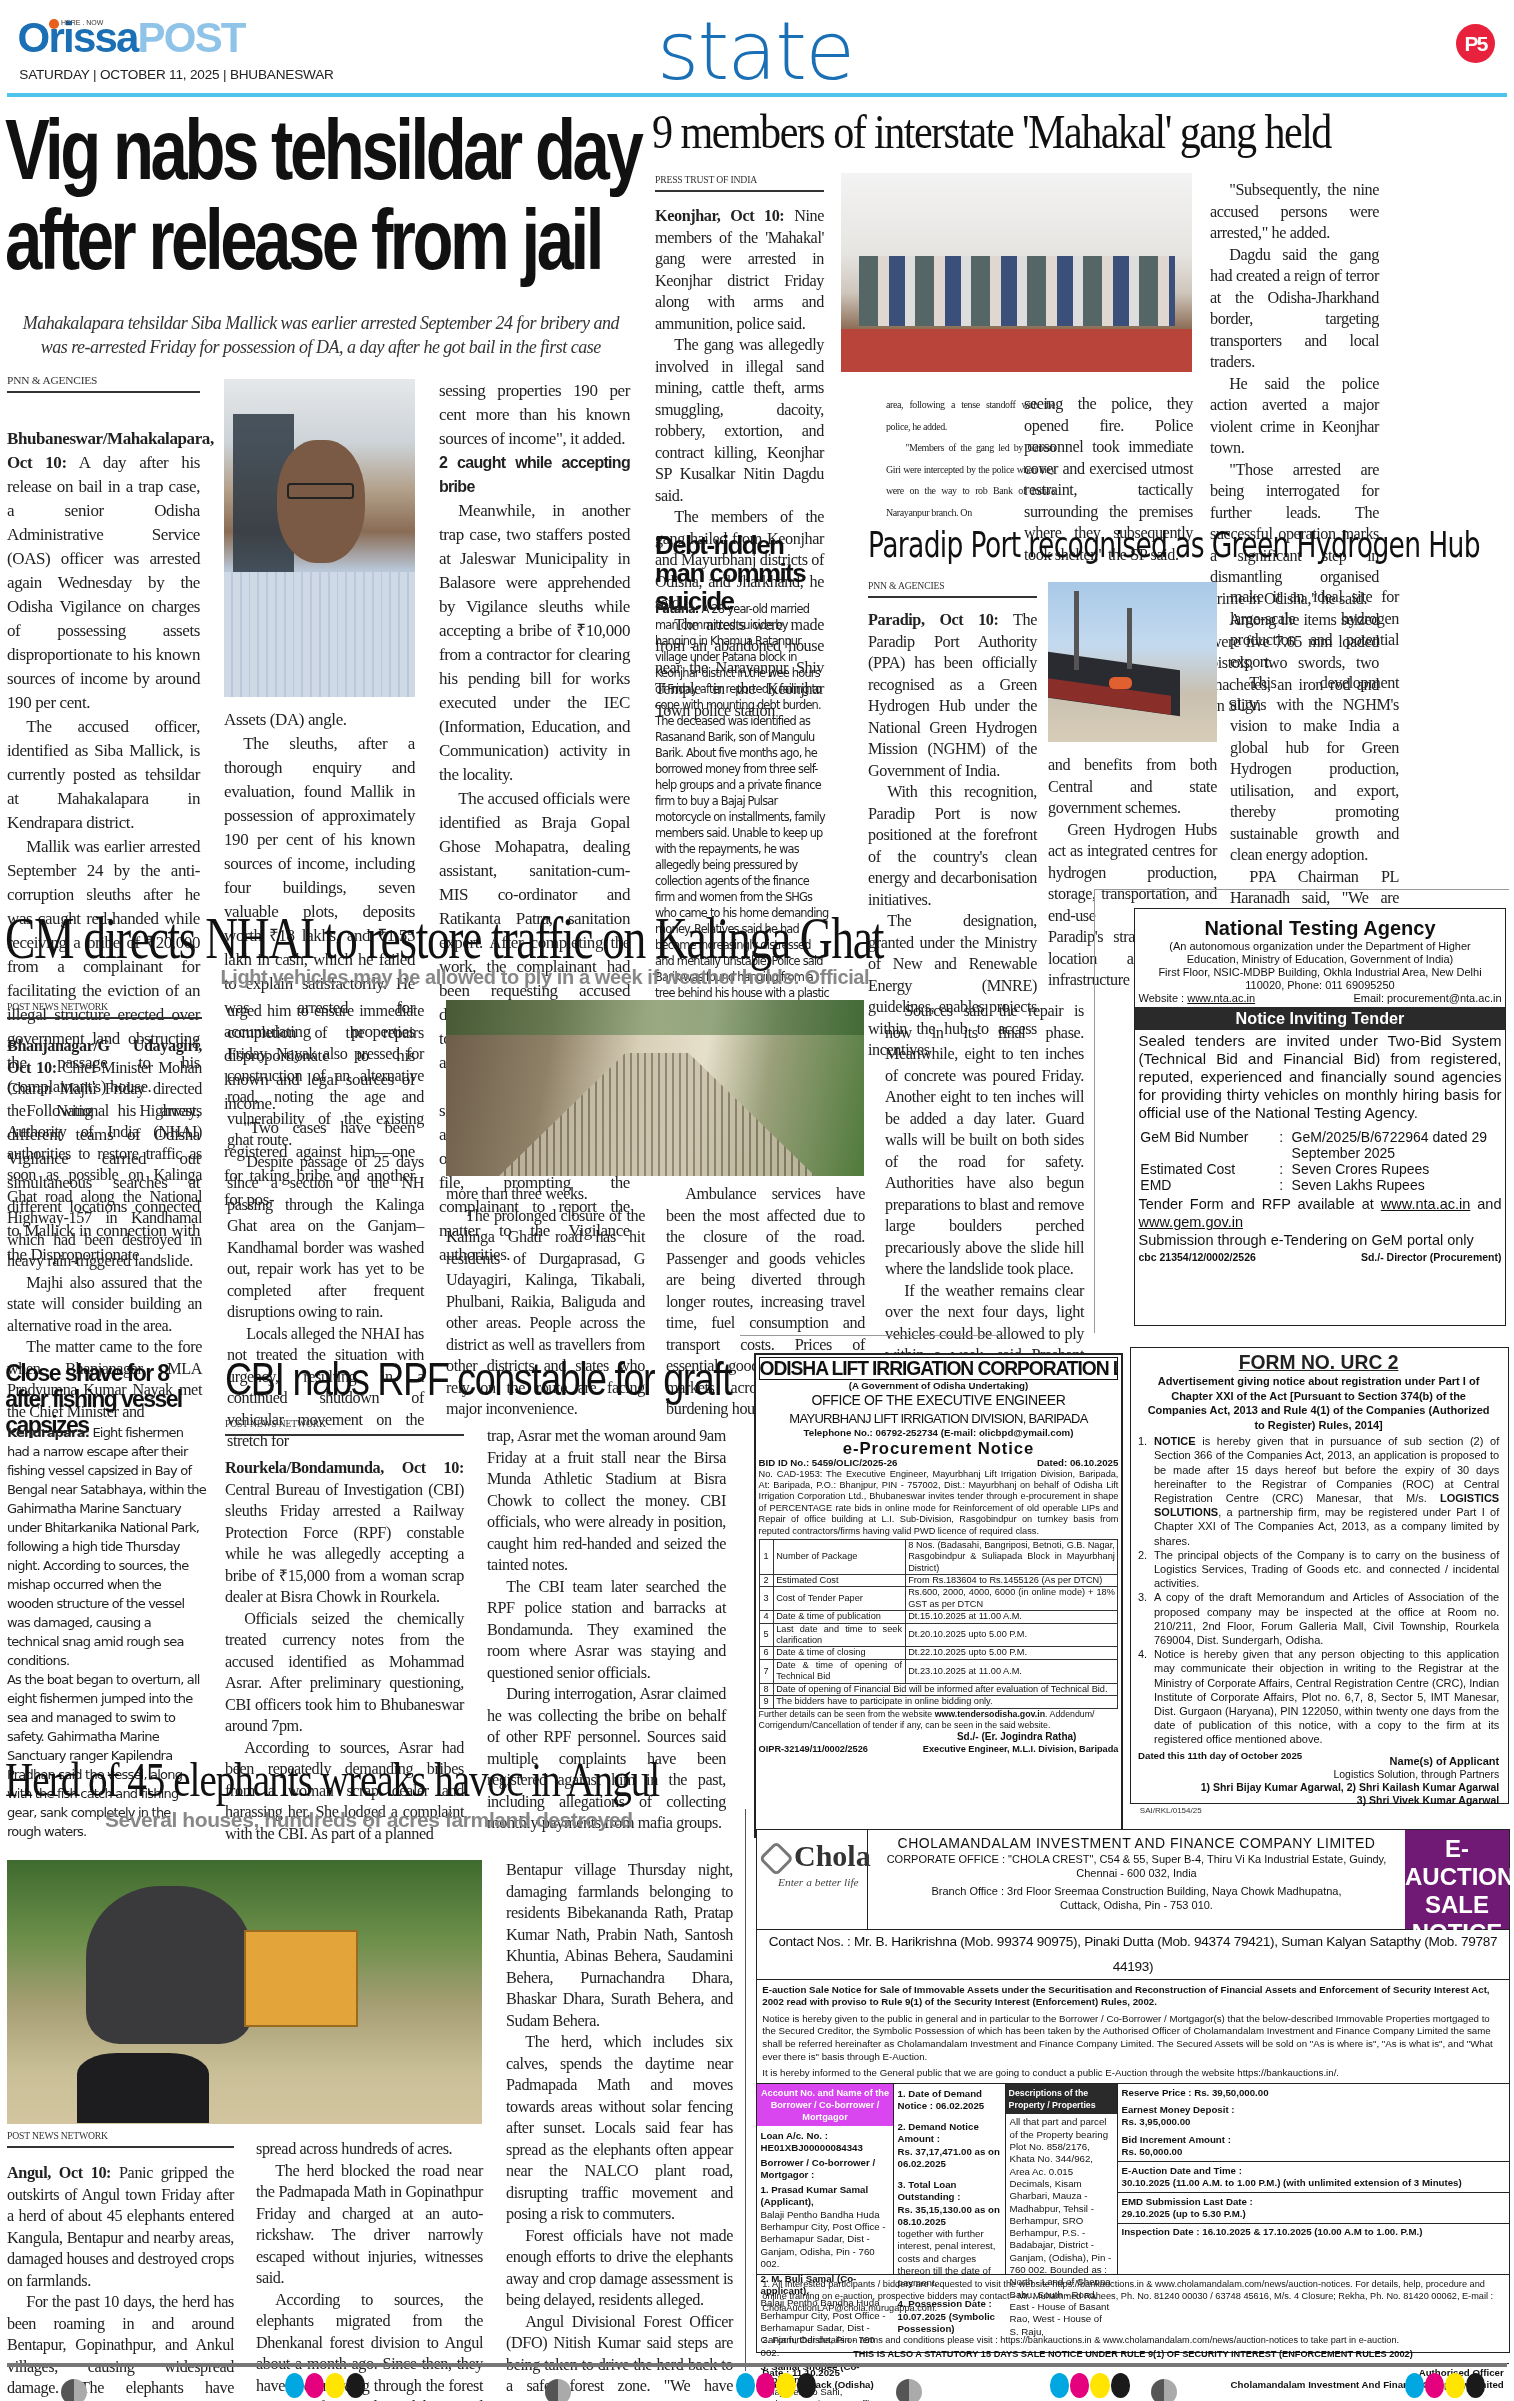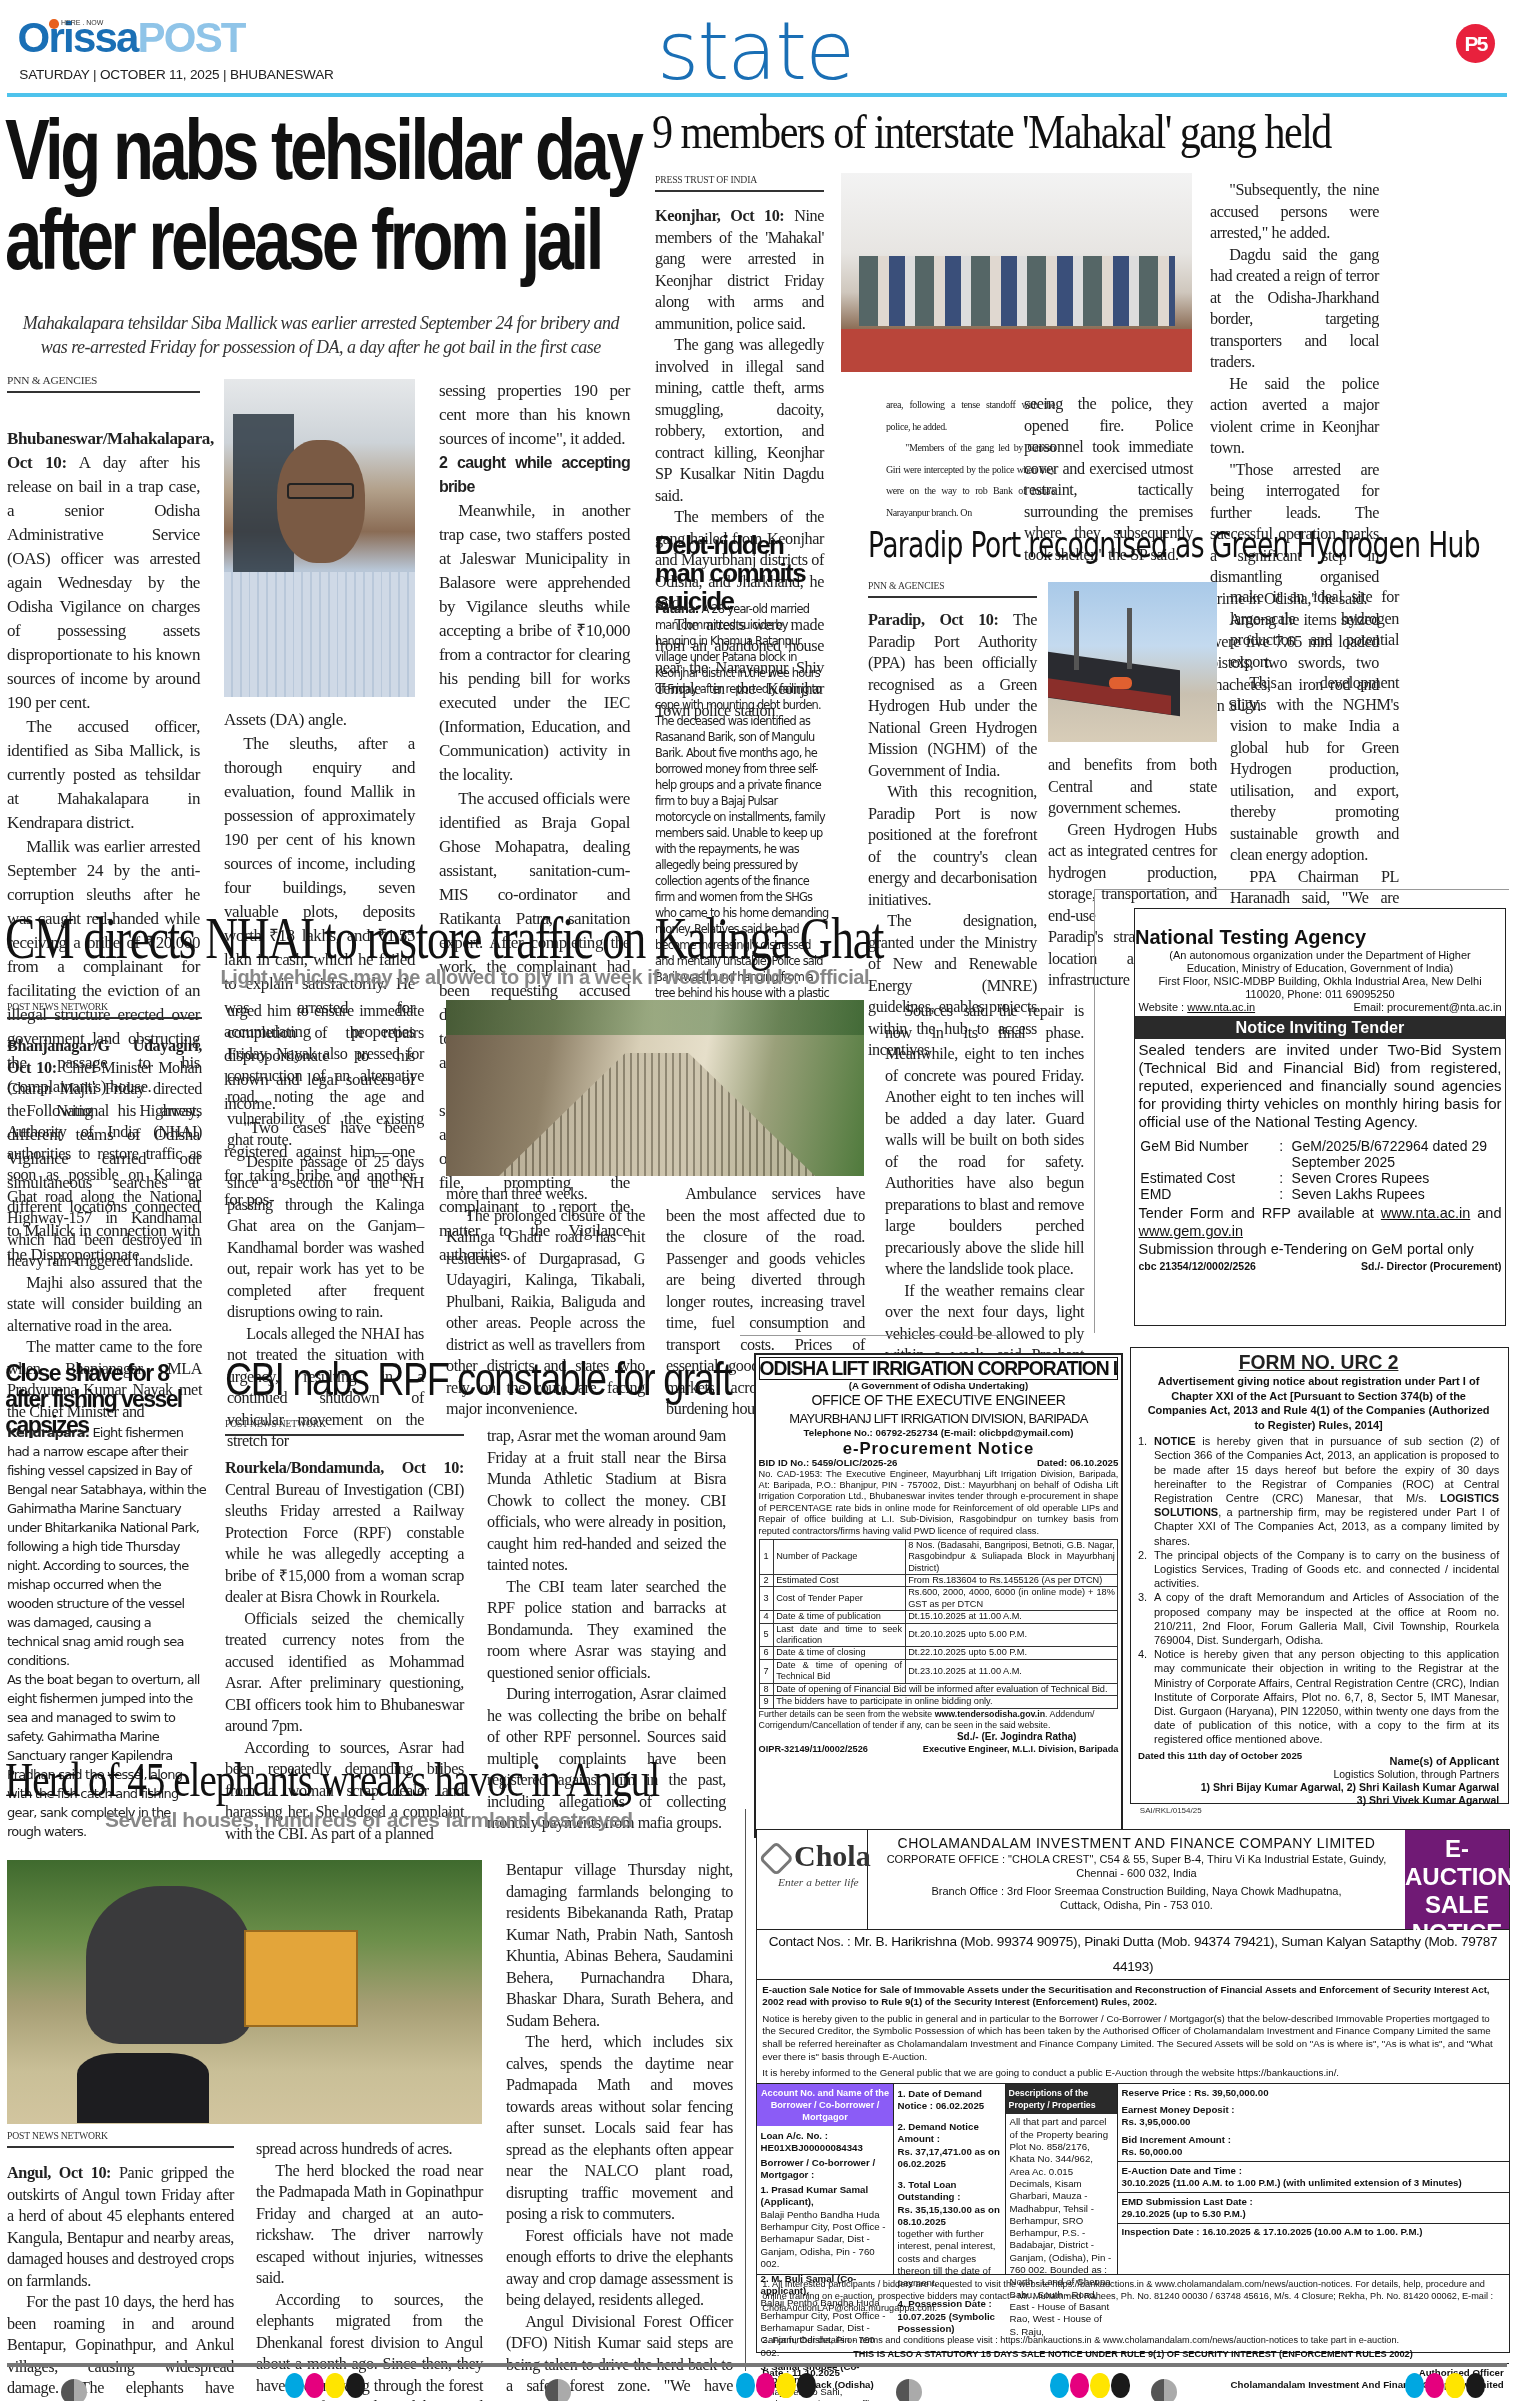--- a/index.html
+++ b/index.html
@@ -159,21 +159,21 @@
 <div class="abs body-text" style="left:666px;top:1184px;width:199px;font-size:16.2px;line-height:21.5px">
   <p>Ambulance services have been the most affected due to the closure of the road. Passenger and goods vehicles are being diverted through longer routes, increasing travel time, fuel consumption and transport costs. Prices of essential goods have risen in markets across the district, burdening households.</p>
 </div>
 <div class="abs body-text" style="left:885px;top:1001px;width:199px;font-size:16.2px;line-height:21.5px">
   <p>Sources said the repair is now in its final phase. Meanwhile, eight to ten inches of concrete was poured Friday. Another eight to ten inches will be added a day later. Guard walls will be built on both sides of the road for safety. Authorities have also begun preparations to blast and remove large boulders perched precariously above the slide hill where the landslide took place.</p>
   <p>If the weather remains clear over the next four days, light vehicles could be allowed to ply within a week, said Prashant Kumar Sahu, assistant executive engineer of the National Highways division.</p>
 </div>
 
 <div class="abs" style="left:1094px;top:889px;width:415px;height:444px;border-top:1.8px solid #999;border-left:1.8px solid #999"></div>
 <div class="abs ad" style="left:1134px;top:908px;width:372px;height:418px;padding:0">
-  <div style="font-weight:bold;font-size:20px;line-height:23px;margin-top:17px">National Testing Agency</div>
+  <div style="text-align:center;font-weight:bold;font-size:20px;line-height:23px;margin-top:8px">National Testing Agency</div>
   <div style="text-align:center;font-size:11px;line-height:13px;padding:0 23px">(An autonomous organization under the Department of Higher Education, Ministry of Education, Government of India)</div>
   <div style="text-align:center;font-size:11px;line-height:13px;padding:0 5.3px">First Floor, NSIC-MDBP Building, Okhla Industrial Area, New Delhi 110020, Phone: 011 69095250</div>
   <div style="display:flex;justify-content:space-between;font-size:11px;line-height:13px;padding:0 3.5px">
     <span><span>Website : </span><span class="u">www.nta.ac.in</span></span>
     <span>Email: procurement@nta.ac.in</span>
   </div>
   <div style="background:#2a2a2a;color:#fff;text-align:center;font-weight:bold;font-size:16.2px;line-height:23px;margin-top:1.8px">Notice Inviting Tender</div>
   <div style="font-size:15px;line-height:18px;text-align:justify;padding:1.8px 3.5px">Sealed tenders are invited under Two-Bid System (Technical Bid and Financial Bid) from registered, reputed, experienced and financially sound agencies for providing thirty vehicles on monthly hiring basis for official use of the National Testing Agency.</div>
   <table style="font-size:14px;line-height:16.2px;margin:5.3px 3.5px 1.8px 5.3px;width:360px">
     <tbody>
@@ -370,21 +370,21 @@
     </div>
   </div>
   <div style="text-align:center;font-size:13.6px;line-height:24.6px;border-bottom:1.3px solid #222;letter-spacing:-0.3px">Contact Nos. : Mr. B. Harikrishna (Mob. 99374 90975), Pinaki Dutta (Mob. 94374 79421), Suman Kalyan Satapthy (Mob. 79787 44193)</div>
   <div style="padding:3.5px 5.3px;font-size:9.7px;line-height:12.7px;border-bottom:1.3px solid #222">
     <div style="font-weight:bold;margin-bottom:3.5px">E-auction Sale Notice for Sale of Immovable Assets under the Securitisation and Reconstruction of Financial Assets and Enforcement of Security Interest Act, 2002 read with proviso to Rule 9(1) of the Security Interest (Enforcement) Rules, 2002.</div>
     <div style="margin-bottom:3.5px">Notice is hereby given to the public in general and in particular to the Borrower / Co-Borrower / Mortgagor(s) that the below-described Immovable Properties mortgaged to the Secured Creditor, the Symbolic Possession of which has been taken by the Authorised Officer of Cholamandalam Investment and Finance Company Limited the same shall be referred hereinafter as Cholamandalam Investment and Finance Company Limited. The Secured Assets will be sold on "As is where is", "As is what is", and "What ever there is" basis through E-Auction.</div>
     <div>It is hereby informed to the General public that we are going to conduct a public E-Auction through the website https://bankauctions.in/.</div>
   </div>
   <div style="display:flex;height:191px;border-bottom:1.3px solid #222;font-size:9.7px;line-height:12.3px">
     <div style="width:137px;border-right:1.3px solid #222">
-      <div style="background:#8b5cf6;color:#fff;text-align:center;font-weight:bold;padding:2.6px 3.5px;font-size:9.2px">Account No. and Name of the Borrower / Co-borrower / Mortgagor</div>
+      <div style="background:#d946ef;color:#fff;text-align:center;font-weight:bold;padding:2.6px 3.5px;font-size:9.2px">Account No. and Name of the Borrower / Co-borrower / Mortgagor</div>
       <div style="padding:3.5px 3.5px">
         <div style="font-weight:bold;margin-bottom:2.6px">Loan A/c. No. : HE01XBJ00000084343</div>
         <div style="font-weight:bold">Borrower / Co-borrower / Mortgagor :</div>
         <div id="chola-borrowers">
             <div style="margin-top: 2.6px;">
               <div style="font-weight: bold;">1. Prasad Kumar Samal (Applicant),</div>
               <div>Balaji Pentho Bandha Huda Berhampur City, Post Office - Berhamapur Sadar, Dist - Ganjam, Odisha, Pin - 760 002.</div>
             </div>
             <div style="margin-top: 2.6px;">
               <div style="font-weight: bold;">2. M. Buli Samal (Co-applicant),</div>

